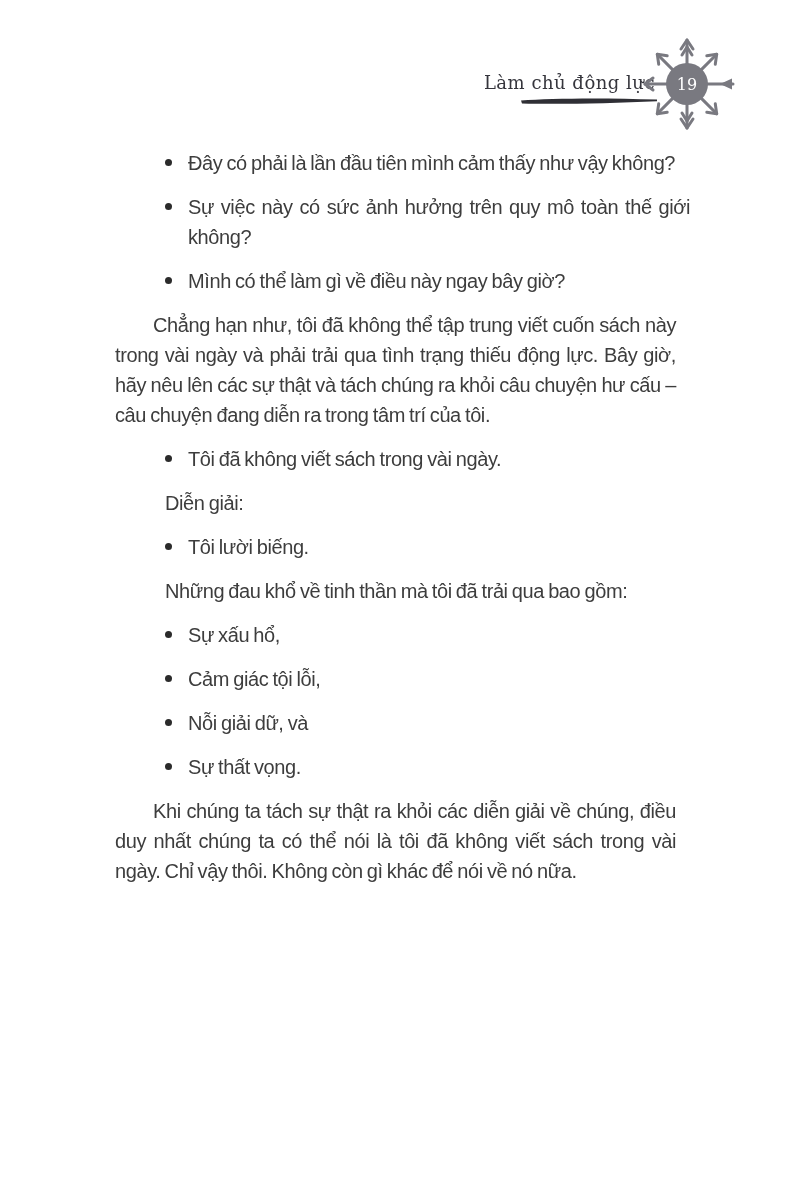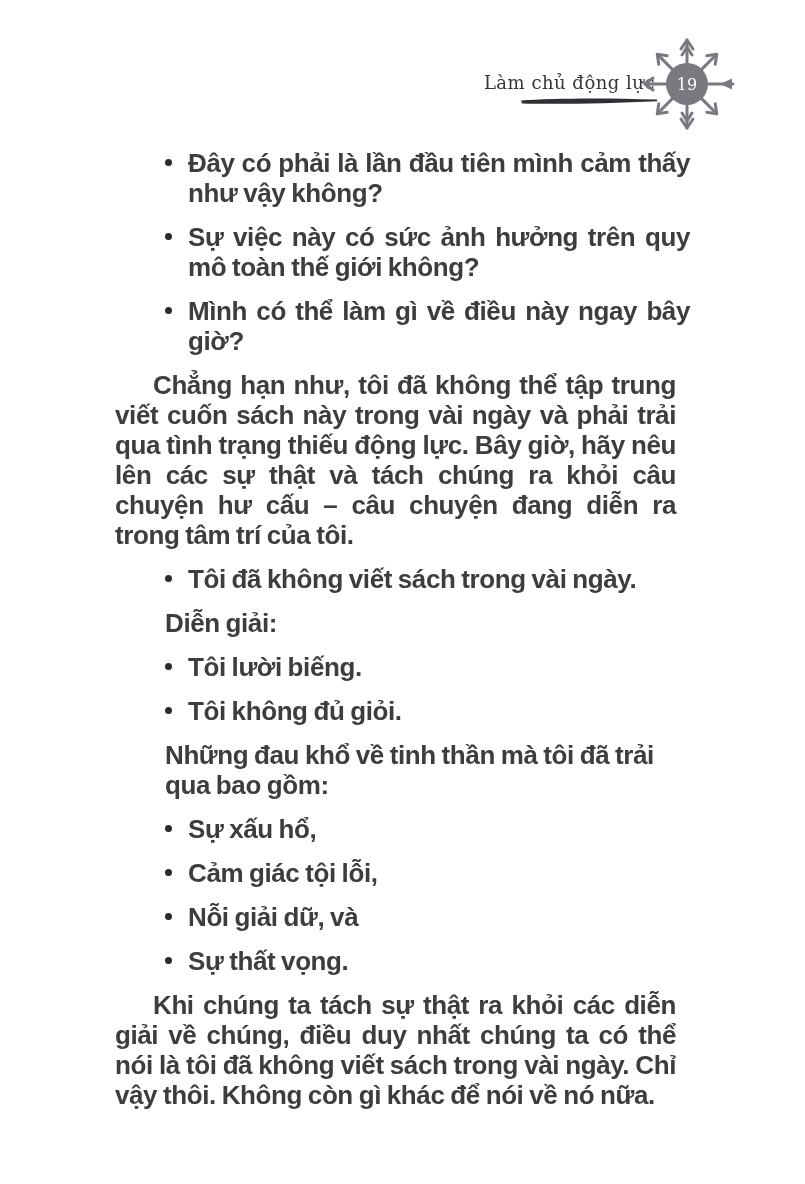--- a/index.html
+++ b/index.html
@@ -43,25 +43,24 @@
     width: 112px;
     height: 112px;
   }
 
   
   .content {
     position: absolute;
     top: 148px;
     left: 115px;
     width: 575px;
-    font-size: 26px;
+    font-size: 20px;
     line-height: 30px;
     letter-spacing: -0.4px;
     word-spacing: -1px;
-    font-weight: bold;
   }
   .bullet-item {
     position: relative;
     padding-left: 73px;
     margin: 0 0 14px 0;
     text-align: justify;
   }
   .bullet-item .dot {
     position: absolute;
     left: 50px;
@@ -153,24 +152,20 @@
       <span class="dot"></span>
       <span>Tôi đã không viết sách trong vài ngày.</span>
     </div>
 
     <div class="section-label">Diễn giải:</div>
 
     <div class="bullet-item">
       <span class="dot"></span>
       <span>Tôi lười biếng.</span>
     </div>
-    <div class="bullet-item">
-      <span class="dot"></span>
-      <span>Tôi không đủ giỏi.</span>
-    </div>
 
     <div class="section-label">Những đau khổ về tinh thần mà tôi đã trải qua bao gồm:</div>
 
     <div class="bullet-item">
       <span class="dot"></span>
       <span>Sự xấu hổ,</span>
     </div>
     <div class="bullet-item">
       <span class="dot"></span>
       <span>Cảm giác tội lỗi,</span>

